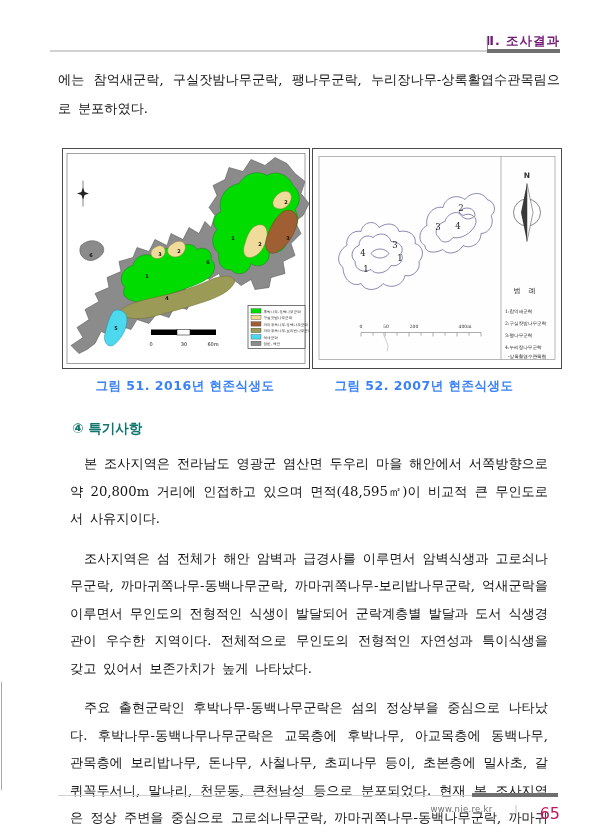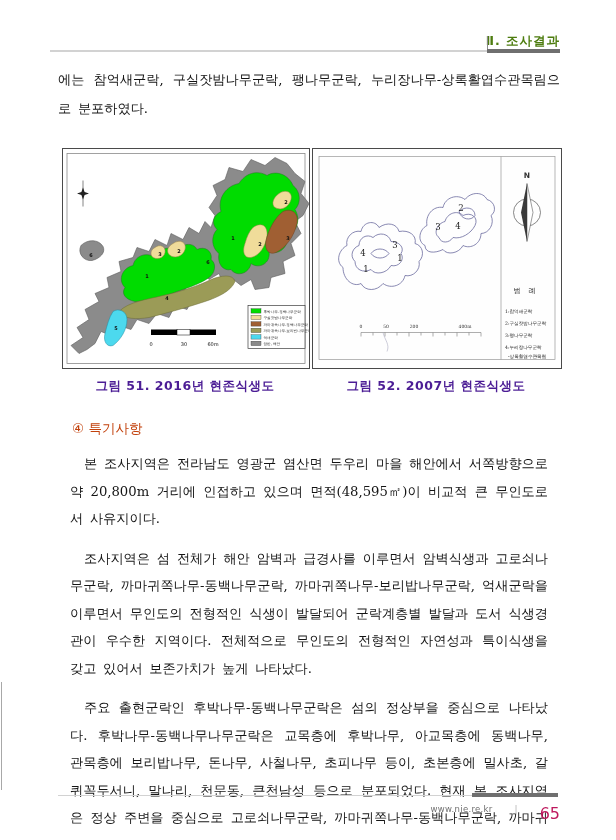--- a/index.html
+++ b/index.html
@@ -5,50 +5,50 @@
   html,body{margin:0;padding:0;background:#e8e8e8;}
   .page{
     position:relative;width:616px;height:840px;background:#ffffff;
     font-family:"DejaVu Serif","Liberation Serif",serif;color:#1a1a1a;
     overflow:hidden;margin:0 auto;
   }
   
   .header-title{
     position:absolute;top:33px;right:56px;
     font-family:"DejaVu Sans","Liberation Sans",sans-serif;
-    font-size:12.5px;font-weight:600;color:#4d7c0f;letter-spacing:1px;
+    font-size:12.5px;font-weight:600;color:#701a75;letter-spacing:1px;
   }
   .header-rule-light{position:absolute;top:50px;left:50px;width:510px;height:2px;background:var(--rule-light);}
   .header-rule-dark{position:absolute;top:49px;left:487px;width:73px;height:4px;background:var(--rule-dark);}
   .header-tick{position:absolute;top:36px;left:487px;width:1px;height:14px;background:#8a8a8a;}
   
   .bodytext{
     font-size:13.2px;line-height:28.5px;text-align:justify;word-spacing:2.5px;
     color:#141414;
   }
   .intro{position:absolute;left:58px;top:66px;width:502px;margin:0;}
   .section{position:absolute;left:58px;top:420px;width:502px;}
   .section h3{
     margin:0 0 6px 14px;font-family:"DejaVu Sans","Liberation Sans",sans-serif;
-    font-size:13.5px;font-weight:400;color:#c2410c;
+    font-size:13.5px;font-weight:700;color:#0f766e;
   }
   .section p{margin:12px;text-indent:14px;}
   .section p.bodytext{line-height:27.5px;}
   
   .fig{position:absolute;top:148px;background:#fff;border:1px solid #4a4a4a;}
   .fig-left{left:62px;width:246px;height:219px;}
   .fig-right{left:312px;width:248px;height:219px;}
   .fig svg{display:block;width:100%;height:100%;}
   .caption{
     position:absolute;top:378px;height:18px;
     font-family:"DejaVu Sans","Liberation Sans",sans-serif;
-    font-size:12.5px;font-weight:700;color:#4c1d95;text-align:center;letter-spacing:.5px;
+    font-size:12.5px;font-weight:700;color:#3b82f6;text-align:center;letter-spacing:.5px;
   }
   .caption-left{left:62px;width:246px;}
-  .caption-right{left:312px;width:248px;text-align:center;}
+  .caption-right{left:300px;width:248px;text-align:center;}
   
   .coast{fill:var(--veg-gray);stroke:#5c5c5c;stroke-width:.6;}
   .veg-green{fill:var(--veg-green);stroke:#1f7a1f;stroke-width:.5;}
   .veg-olive{fill:var(--veg-olive);stroke:#6b6b35;stroke-width:.5;}
   .veg-cyan{fill:var(--veg-cyan);stroke:#1f8aa0;stroke-width:.5;}
   .veg-tan{fill:var(--veg-tan);stroke:#9a854a;stroke-width:.5;}
   .veg-brown{fill:var(--veg-brown);stroke:#6e3f1f;stroke-width:.5;}
   .area-label{font-family:"DejaVu Sans","Liberation Sans",sans-serif;font-size:5px;font-weight:700;fill:#111;text-anchor:middle;}
   .area-label-2007{font-family:"DejaVu Serif","Liberation Serif",serif;font-size:8.5px;fill:#222;text-anchor:middle;}
   .contour{fill:none;stroke:var(--contour);stroke-width:.8;}

